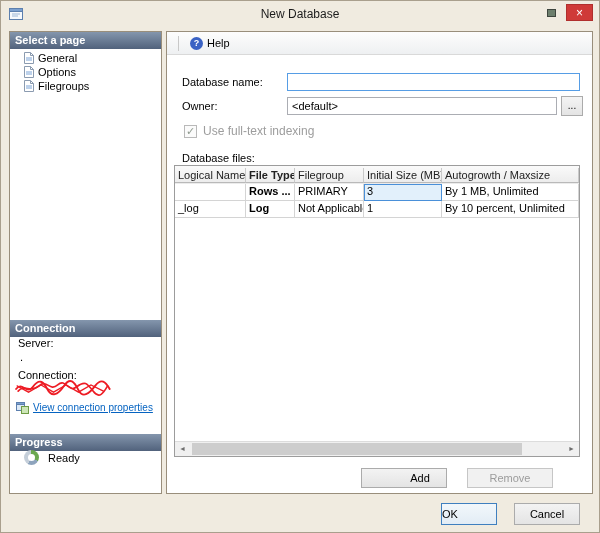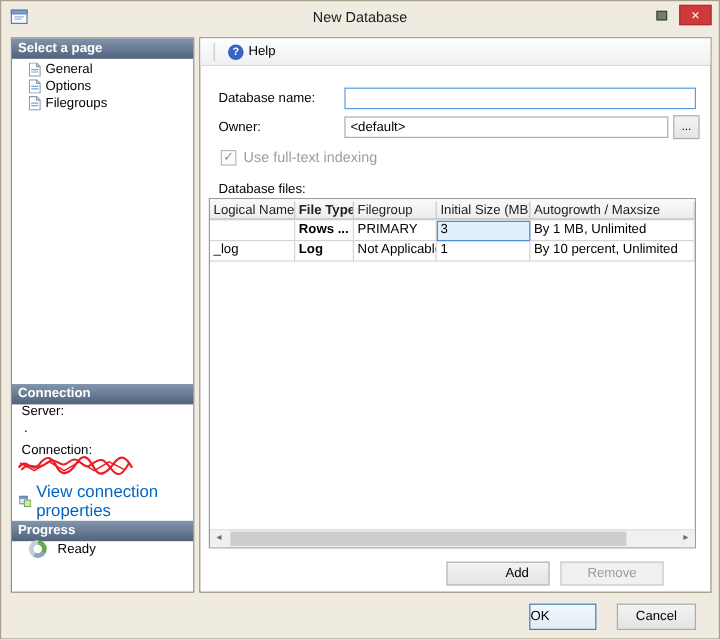--- a/index.html
+++ b/index.html
@@ -25,21 +25,21 @@
 
   .tree { position:absolute; top:19px; left:0; right:0; }
   .tree-item { display:flex; align-items:center; gap:4px; height:14px; padding-left:14px; font-size:11px; color:#000; cursor:default; }
 
   .conn-body { position:absolute; top:305px; left:0; right:0; font-size:11px; color:#000; }
   .lbl-server { position:absolute; top:0; left:8px; }
   .val-server { position:absolute; top:14px; left:10px; }
   .lbl-conn   { position:absolute; top:32px; left:8px; }
   .scribble   { position:absolute; top:42px; left:4px; width:104px; height:18px; }
   .link-row   { position:absolute; top:64px; left:6px; display:flex; align-items:center; gap:4px; }
-  .link { color:#0563c1; font-size:14px; cursor:pointer; }
+  .link { color:#0563c1; text-decoration:underline; font-size:10px; cursor:pointer; }
 
   .prog-body { position:absolute; top:418px; left:0; right:0; }
   .spinner { position:absolute; left:14px; top:0; width:15px; height:15px; border-radius:50%;
              background:conic-gradient(#6aa84f 0 120deg, #8ea4bd 120deg 210deg, #c4ced9 210deg 360deg); }
   .spinner::after { content:""; position:absolute; inset:4px; background:#fff; border-radius:50%; }
   .prog-text { position:absolute; left:38px; top:2px; font-size:11px; }
 
   
   .main { position:absolute; left:165px; top:30px; width:427px; height:463px; background:#ffffff; border:1px solid #998e7b; }
 
@@ -71,21 +71,21 @@
   .g-hrow .g-cell { border-right:1px solid #c9c9c9; border-bottom:1px solid #b9b9b9; color:#222; }
   .c0 { width:71px; } .c1 { width:49px;font-weight:bold; } .c2 { width:69px; } .c3 { width:78px; } .c4 { flex:1; }
   .sel { background:#e2f0fb; outline:1px solid #4a90d9; outline-offset:-1px; }
 
   .hscroll { position:absolute; left:0; right:0; bottom:0; height:15px; background:#f0f0f0; border-top:1px solid #dcdcdc; display:flex; align-items:center; }
   .sb-btn { width:15px; height:14px; color:#6d6d6d; font-size:7px; line-height:14px; text-align:center; background:#f0f0f0; border:none; }
   .sb-thumb { width:330px; height:12px; background:#cdcdcd; margin-left:2px; }
   .sb-spacer { flex:1; }
 
   .btn { position:absolute; height:20px; width:86px; font-size:11px; border:1px solid #ababab; background:linear-gradient(#f3f3f3,#e4e4e4); text-align:center; line-height:18px; color:#000; }
-  .btn-add { left:205px; top:436px;padding-left:32px; }
+  .btn-add { left:194px; top:436px;padding-left:32px; }
   .btn-remove { left:300px; top:436px; color:#9c9c9c; border-color:#c6c6c6; background:#f1f1f1; }
 
   
   .btn-ok { position:absolute; left:440px; top:502px; width:56px; height:22px; font-size:11px; border:1px solid #3f7fbf; background:linear-gradient(#f2f7fb,#e2ecf5); text-align:left; line-height:20px; }
   .btn-cancel { position:absolute; left:513px; top:502px; width:66px; height:22px; font-size:11px; border:1px solid #ababab; background:linear-gradient(#f3f3f3,#e4e4e4); text-align:center; line-height:20px; }
 </style>
 </head>
 <body>
 
 <div class="window">

